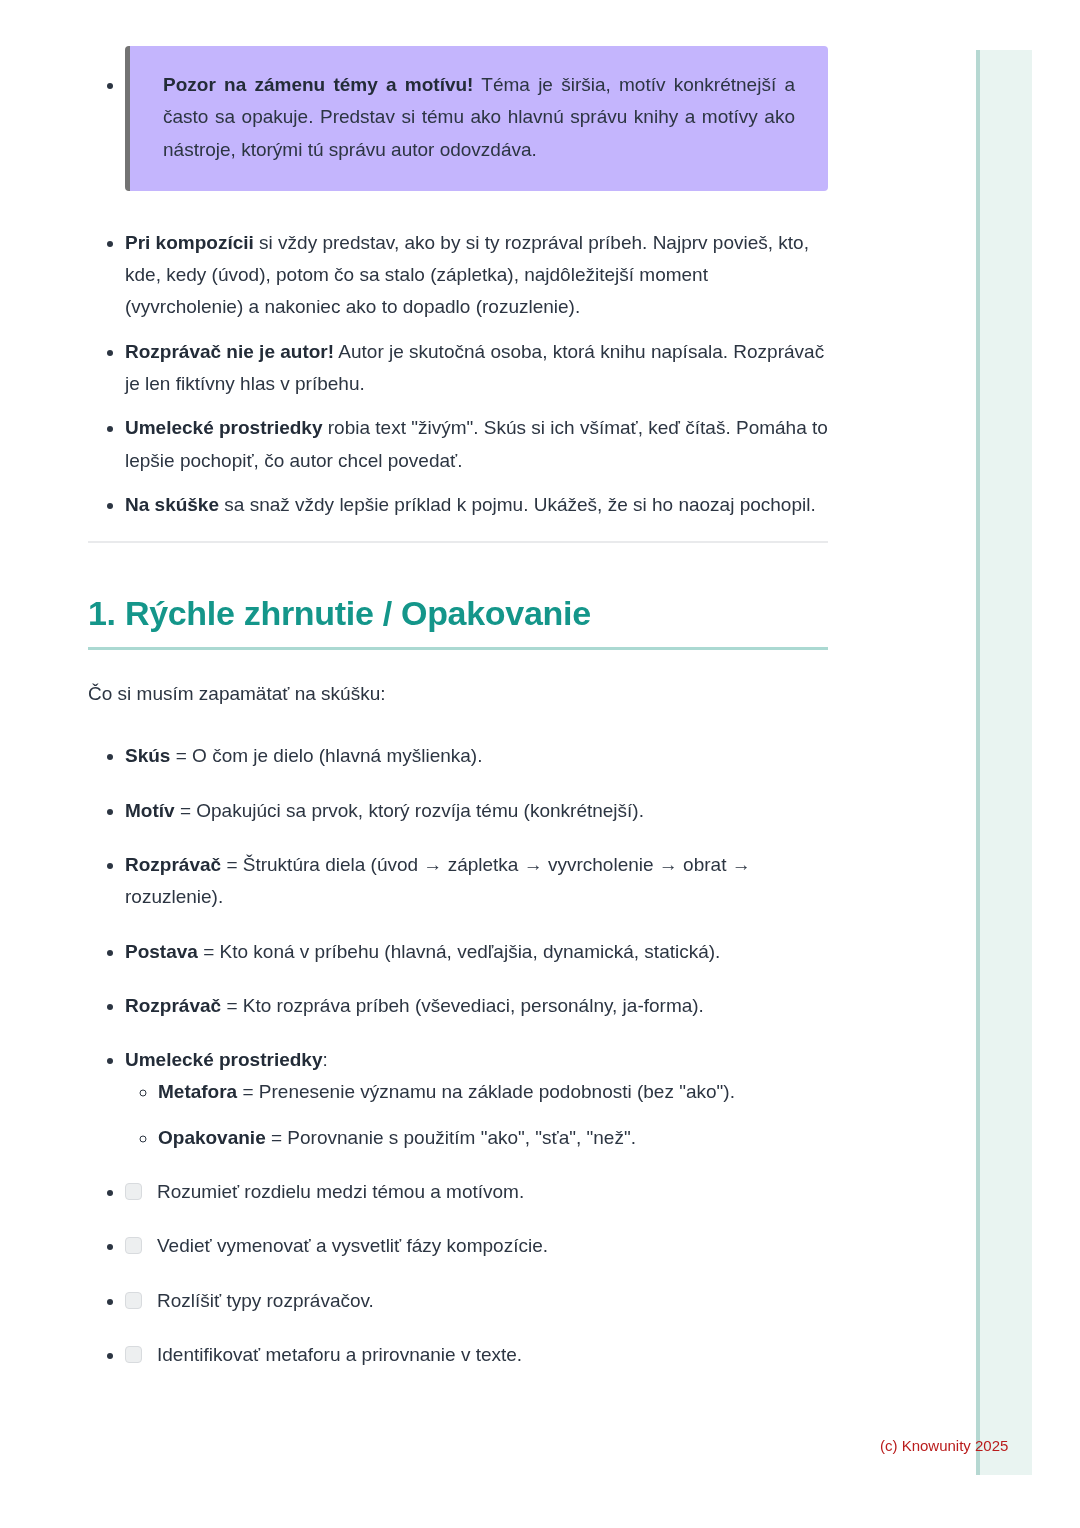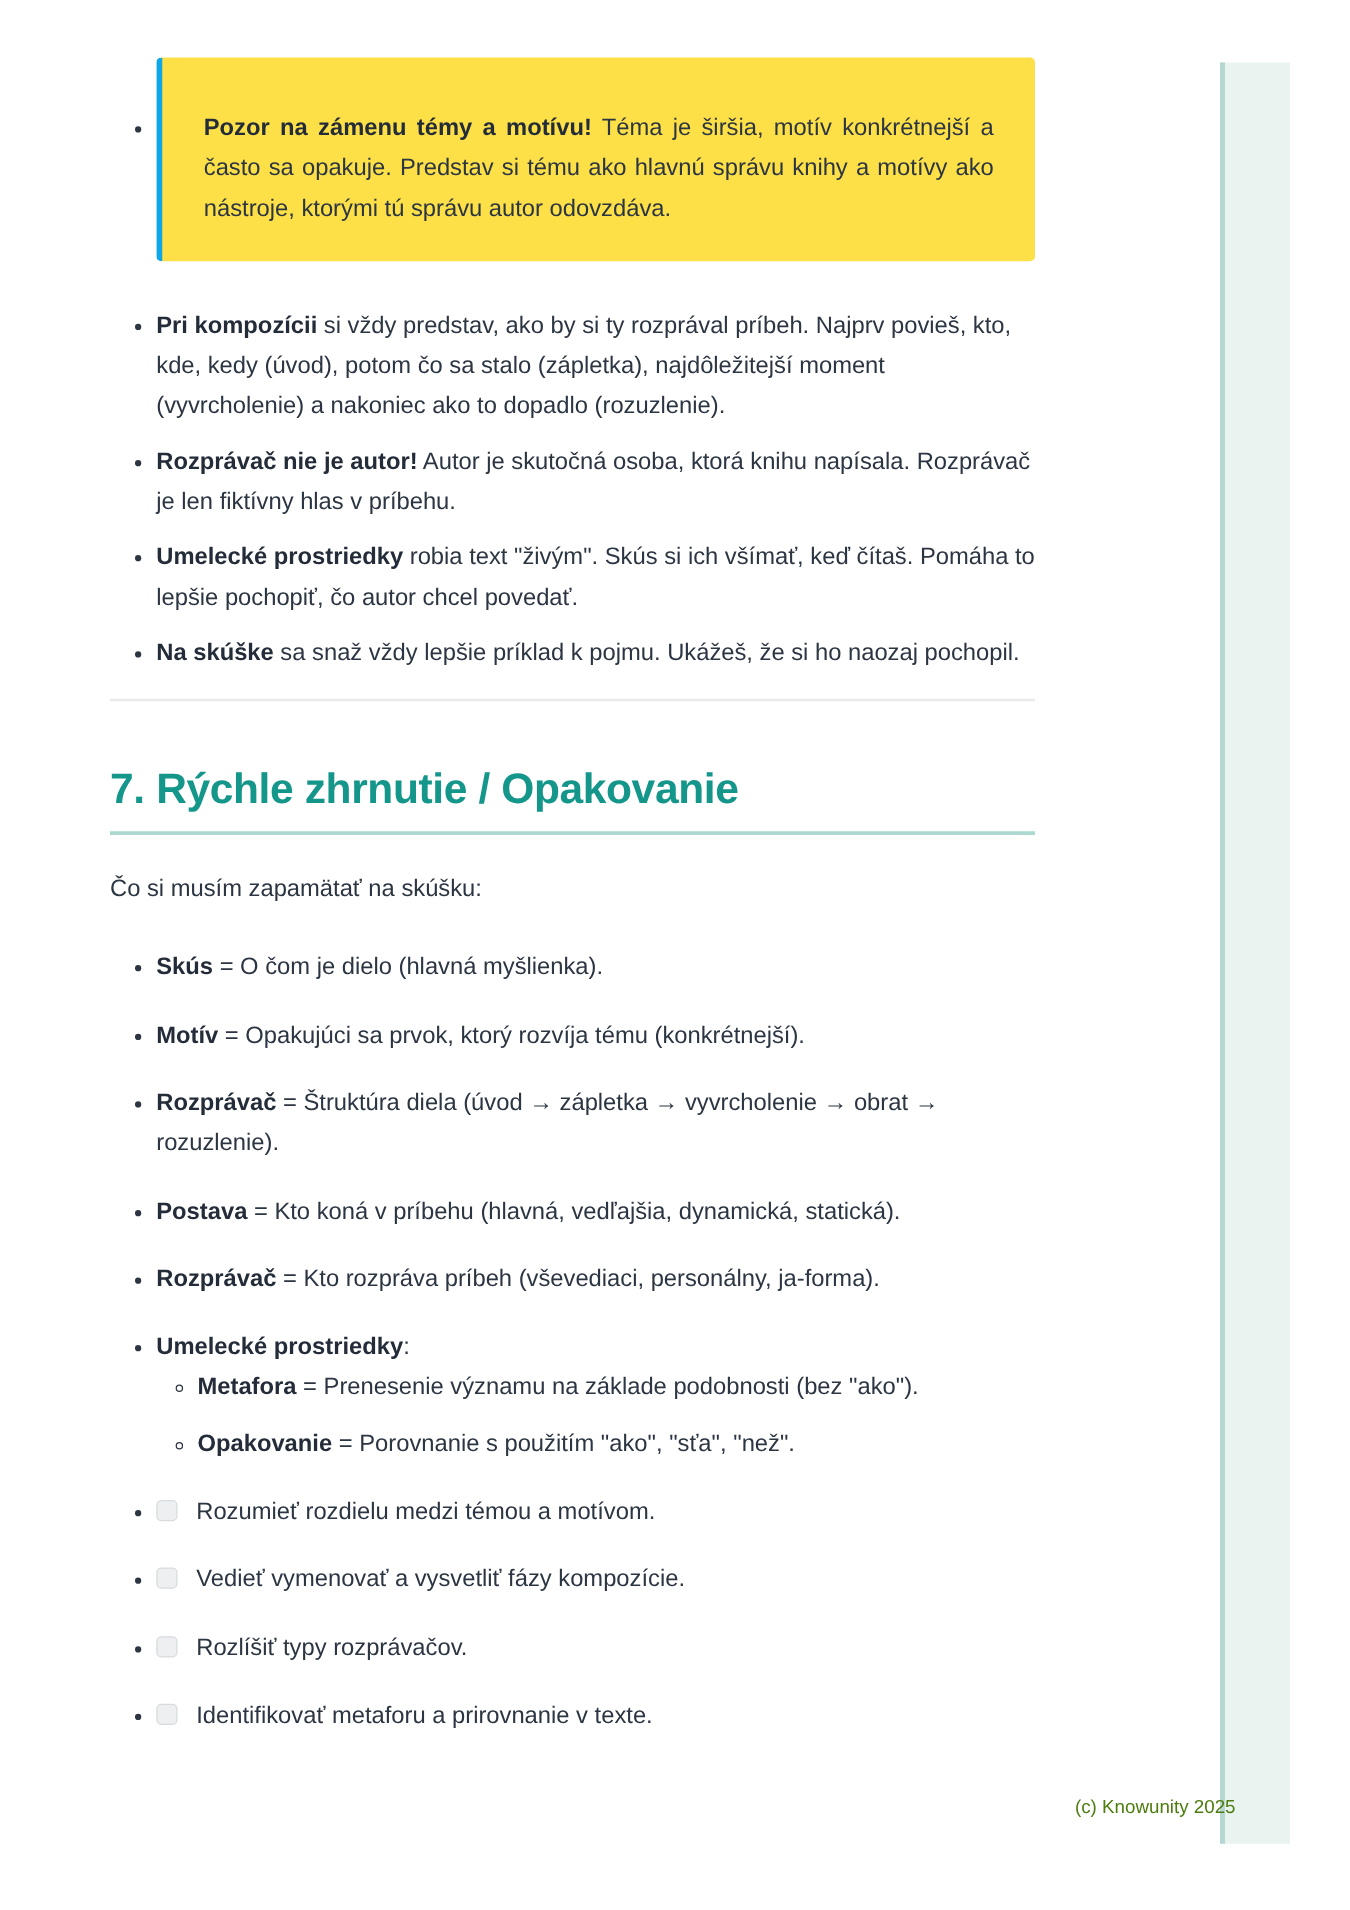--- a/index.html
+++ b/index.html
@@ -21,24 +21,24 @@
     list-style: disc;
     padding-left: 37px;
   }
   ul.tips > li {
     font-size: 19px;
     line-height: 1.7;
     margin-bottom: 12px;
   }
   ul.tips > li.callout-item { margin-bottom: 36px; }
   .callout {
-    background: #fde047;
-    border-left: 5px solid #0ea5e9;
+    background: #c4b5fd;
+    border-left: 5px solid #737373;
     border-radius: 4px;
-    padding: 41px 33px 25px 33px;
+    padding: 23px 33px 25px 33px;
     text-align: justify;
   }
   strong.term { font-weight: 700; color: #232c38; }
   
   hr.divider {
     border: none;
     border-top: 2px solid #e9eaec;
     margin: 20px 0 0 0;
   }
   
@@ -93,23 +93,23 @@
     left: 976px;
     top: 50px;
     width: 56px;
     height: 1425px;
     background: #e9f4f1;
     border-left: 4px solid #b6d8d2;
   }
   .watermark {
     position: absolute;
     top: 1437px;
-    left: 860px;
+    left: 880px;
     font-size: 15px;
-    color: #4d7c0f;
+    color: #b91c1c;
     z-index: 2;
     white-space: nowrap;
   }
 </style>
 </head>
 <body>
 
 <div class="page">
   <div class="side-stripe"></div>
   <div class="watermark">(c) Knowunity 2025</div>
@@ -121,21 +121,21 @@
         <div class="callout"><strong class="term">Pozor na zámenu témy a motívu!</strong><span> Téma je širšia, motív konkrétnejší a často sa opakuje. Predstav si tému ako hlavnú správu knihy a motívy ako nástroje, ktorými tú správu autor odovzdáva.</span></div>
       </li>
       <li><strong class="term">Pri kompozícii</strong><span> si vždy predstav, ako by si ty rozprával príbeh. Najprv povieš, kto, kde, kedy (úvod), potom čo sa stalo (zápletka), najdôležitejší moment (vyvrcholenie) a nakoniec ako to dopadlo (rozuzlenie).</span></li>
       <li><strong class="term">Rozprávač nie je autor!</strong><span> Autor je skutočná osoba, ktorá knihu napísala. Rozprávač je len fiktívny hlas v príbehu.</span></li>
       <li><strong class="term">Umelecké prostriedky</strong><span> robia text "živým". Skús si ich všímať, keď čítaš. Pomáha to lepšie pochopiť, čo autor chcel povedať.</span></li>
       <li><strong class="term">Na skúške</strong><span> sa snaž vždy lepšie príklad k pojmu. Ukážeš, že si ho naozaj pochopil.</span></li>
     </ul>
 
     <hr class="divider">
 
-    <h2 class="section-heading">7. Rýchle zhrnutie / Opakovanie</h2>
+    <h2 class="section-heading">1. Rýchle zhrnutie / Opakovanie</h2>
 
     <p class="intro">Čo si musím zapamätať na skúšku:</p>
 
     <ul class="summary">
       <li><strong class="term">Skús</strong><span> = O čom je dielo (hlavná myšlienka).</span></li>
       <li><strong class="term">Motív</strong><span> = Opakujúci sa prvok, ktorý rozvíja tému (konkrétnejší).</span></li>
       <li><strong class="term">Rozprávač</strong><span> = Štruktúra diela (úvod → zápletka → vyvrcholenie → obrat → rozuzlenie).</span></li>
       <li><strong class="term">Postava</strong><span> = Kto koná v príbehu (hlavná, vedľajšia, dynamická, statická).</span></li>
       <li><strong class="term">Rozprávač</strong><span> = Kto rozpráva príbeh (vševediaci, personálny, ja-forma).</span></li>
       <li><strong class="term">Umelecké prostriedky</strong><span>:</span>

